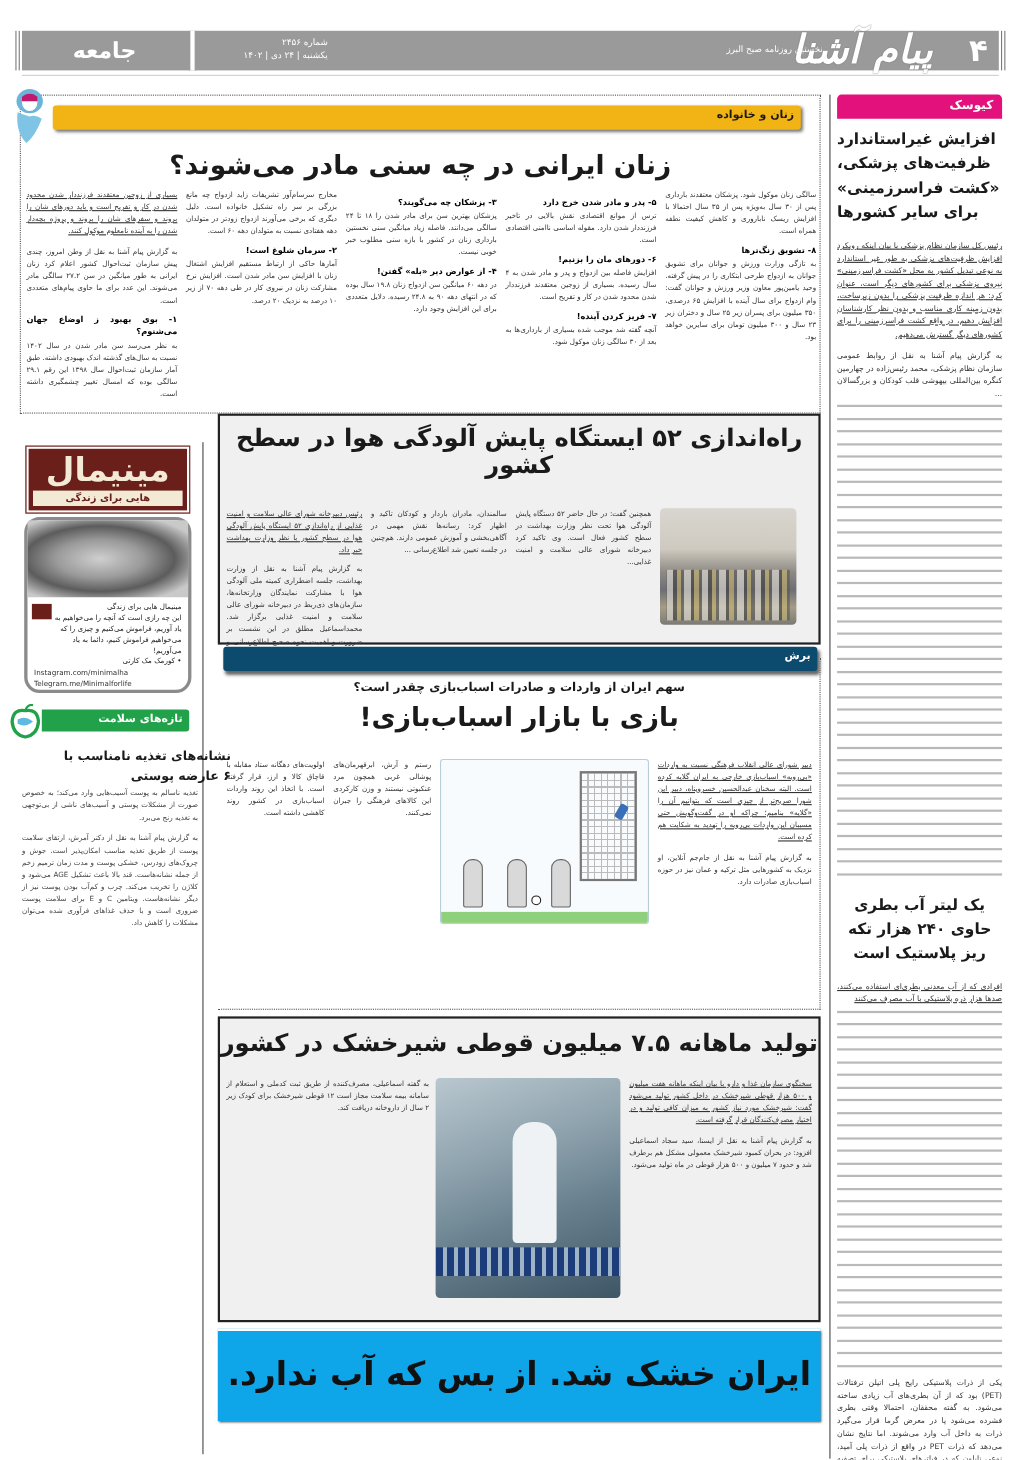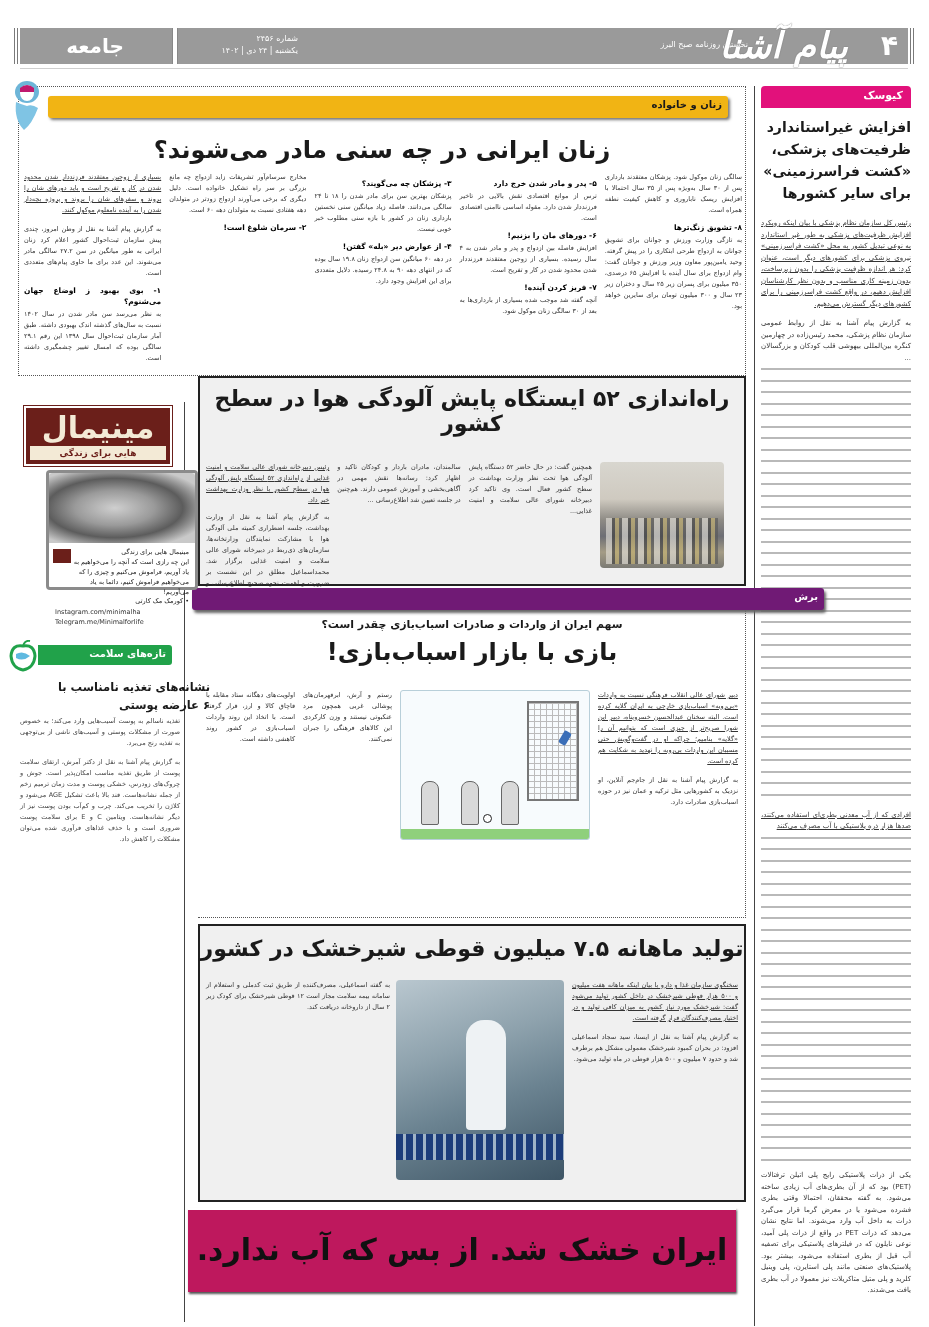--- a/index.html
+++ b/index.html
@@ -16,21 +16,21 @@
   .mh-issue { position: absolute; left: 168px; top: 5px; color: #fff; font-size: 8px; line-height: 12px; direction: rtl; text-align: right; width: 110px; }
   .mh-tagline { position: absolute; right: 160px; top: 12px; color: #fff; font-size: 8px; text-align: center; }
   .mh-logo { position: absolute; right: 60px; top: -4px; font-family: "DejaVu Serif", serif; font-size: 36px; color: #fff; font-style: italic; font-weight: bold; text-shadow: 0 0 1px #555; }
   .mh-pagenum { position: absolute; right: 10px; top: 0; font-size: 28px; font-weight: bold; color: #fff; line-height: 36px; }
   .mh-bottom { position: absolute; top: 68px; left: 20px; width: 888px; height: 1px; background: #cfcfcf; }
 
   
   .rcol { position: absolute; top: 86px; right: 18px; width: 150px; }
   .rcol-vline { position: absolute; top: 86px; left: 754px; width: 1px; height: 1240px; background: #444; }
   .kiosk-tag { background: #e2117b; color: #fff; font-size: 11px; font-weight: bold; padding: 3px 8px; border-radius: 4px 4px 0 0; height: 22px; text-align: right; }
-  .r-headline { text-align: right; font-weight: bold; font-size: 14px; line-height: 22px; margin-top: 8px; }
+  .r-headline { text-align: left; font-weight: bold; font-size: 14px; line-height: 22px; margin-top: 8px; }
   .r-lead { font-size: 7px; line-height: 11.5px; color: #333; margin-top: 14px; text-align: justify; }
   .r-lead u { text-decoration: underline; }
   .r-body { font-size: 7px; line-height: 11.5px; color: #333; text-align: justify; margin-top: 8px; }
   .r-headline2 { text-align: center; font-weight: bold; font-size: 14px; line-height: 22px; margin-top: 16px; }
   .fakelines { margin-top: 4px; }
   .fakelines div { height: 2px; background: #b9b9b9; margin: 0 0 9.5px 0; }
 
   
   .wf-box { position: absolute; left: 18px; top: 86px; width: 728px; height: 290px; border: 1px dotted #555; }
   .wf-band { position: absolute; left: 48px; top: 96px; width: 680px; height: 22px; background: #f1b414; border-radius: 3px; box-shadow: 2px 2px 3px #777; }
@@ -44,21 +44,21 @@
 
   
   .air-box { position: absolute; left: 198px; top: 376px; width: 548px; height: 210px; border: 2px solid #222; background: #f0f0f0; }
   .air-title { position: absolute; left: 198px; top: 386px; width: 548px; text-align: center; font-size: 22px; font-weight: bold; }
   .air-photo { position: absolute; left: 600px; top: 462px; width: 124px; height: 106px; border-radius: 4px;
     background: linear-gradient(to bottom, #d8d6cf 0%, #cfcac0 35%, #8d8a84 55%, #6d6e74 70%, #a49c86 85%, #7b7a74 100%); }
   .air-photo .cars { position:absolute; left:6px; right:6px; bottom:4px; height:46px;
     background: repeating-linear-gradient(90deg, #e6e3dc 0 6px, #3c3c3c 6px 9px, #c7b36e 9px 13px, #555 13px 16px); opacity:0.6; }
 
   
-  .toy-band { position: absolute; left: 192px; top: 588px; width: 632px; height: 22px; background: #701a75; border-radius: 3px; box-shadow: 2px 3px 3px #666; }
+  .toy-band { position: absolute; left: 203px; top: 588px; width: 540px; height: 22px; background: #0c4a6e; border-radius: 3px; box-shadow: 2px 3px 3px #666; }
   .toy-band span { position: absolute; right: 6px; top: 3px; color: #fff; font-size: 10px; font-weight: bold; }
   .toy-box { position: absolute; left: 198px; top: 598px; width: 548px; height: 320px; border-right: 1px dotted #555; border-bottom: 1px dotted #555; }
   .toy-sub { position: absolute; left: 198px; top: 618px; width: 548px; text-align: center; font-size: 11px; font-weight: bold; }
   .toy-title { position: absolute; left: 198px; top: 638px; width: 548px; text-align: center; font-size: 24px; font-weight: bold; }
   .toy-cartoon { position: absolute; left: 400px; top: 690px; width: 190px; height: 150px; background: #f7fbfd; border: 1px solid #b8cfd9; border-radius: 3px; overflow: hidden; }
   .toy-cartoon .grass { position: absolute; left: 0; bottom: 0; width: 100%; height: 10px; background: #8fd07c; }
   .toy-cartoon .goal { position: absolute; right: 10px; top: 10px; width: 52px; height: 100px; border: 2px solid #777;
     background: repeating-linear-gradient(0deg, transparent 0 5px, #bbb 5px 6px), repeating-linear-gradient(90deg, transparent 0 5px, #bbb 5px 6px); }
   .toy-cartoon .kid { position: absolute; bottom: 14px; width: 18px; height: 44px; border-radius: 8px 8px 2px 2px; background: #d9d9d9; border: 1px solid #666; }
   .toy-cartoon .ball { position: absolute; bottom: 16px; width: 9px; height: 9px; border-radius: 50%; background: #fff; border: 1px solid #222; }
@@ -67,28 +67,28 @@
   
   .milk-box { position: absolute; left: 198px; top: 924px; width: 548px; height: 278px; border: 2px solid #222; background: #f0f0f0; }
   .milk-title { position: absolute; left: 198px; top: 936px; width: 548px; text-align: center; font-size: 22px; font-weight: bold; }
   .milk-photo { position: absolute; left: 396px; top: 980px; width: 168px; height: 200px; border-radius: 4px;
     background: linear-gradient(160deg, #b9c7cf 0%, #8ea2ad 35%, #6b8391 60%, #3e5565 100%); overflow: hidden; }
   .milk-photo .worker { position: absolute; left: 70px; top: 40px; width: 40px; height: 110px; background: #eef2f4; border-radius: 18px 18px 4px 4px; }
   .milk-photo .belt { position: absolute; left: 0; bottom: 20px; width: 100%; height: 26px;
     background: repeating-linear-gradient(90deg, #1d3d7a 0 7px, #9fb3c6 7px 10px); }
 
   
-  .yellow-banner { position: absolute; left: 188px; top: 1208px; width: 548px; height: 84px; background: #be185d; border-top: 2px solid #fff; box-shadow: 1px 2px 2px #555; }
+  .yellow-banner { position: absolute; left: 198px; top: 1208px; width: 548px; height: 84px; background: #0ea5e9; border-top: 2px solid #fff; box-shadow: 1px 2px 2px #555; }
   .yellow-banner span { position: absolute; left: 0; width: 100%; top: 22px; text-align: center; font-size: 30px; font-weight: bold; color: #111; }
 
   
   .lc-minimal { position: absolute; left: 24px; top: 406px; width: 148px; height: 60px; background: #6b1f1a; border: 2px solid #fff; outline: 1px solid #6b1f1a; }
   .lc-minimal .big { position: absolute; left: 0; right: 0; top: 2px; text-align: center; font-size: 30px; font-weight: bold; color: #f3ead6; letter-spacing: 1px; line-height: 36px; }
   .lc-minimal .small { position: absolute; left: 4px; right: 4px; top: 38px; height: 14px; background: #f3ead6; color: #6b1f1a; text-align: center; font-size: 9px; font-weight: bold; line-height: 14px; }
-  .lc-card { position: absolute; left: 22px; top: 470px; width: 152px; height: 120px; border: 3px solid #8b8b8b; border-radius: 4px; background: #fff; margin-left: 24px; }
+  .lc-card { position: absolute; left: 22px; top: 470px; width: 152px; height: 160px; border: 3px solid #8b8b8b; border-radius: 14px; background: #fff; }
   .lc-portrait { position: absolute; left: 0; top: 0; width: 146px; height: 70px;
     background: radial-gradient(ellipse at 45% 50%, #cfcfcf 0%, #9a9a9a 35%, #5c5c5c 60%, #c9c9c9 85%); border-radius: 3px 3px 0 0; }
   .lc-mini-logo { position: absolute; left: 4px; top: 76px; width: 18px; height: 14px; background: #6b1f1a; }
   .lc-quote { position: absolute; right: 6px; top: 74px; width: 118px; font-size: 6.5px; line-height: 10px; color: #222; text-align: right; }
   .lc-author { position: absolute; right: 6px; top: 124px; font-size: 6.5px; color: #222; }
   .lc-links { position: absolute; left: 6px; top: 134px; font-size: 6.5px; line-height: 10px; color: #333; direction: ltr; text-align: left; }
 
   .lc-health-band { position: absolute; left: 38px; top: 645px; width: 134px; height: 20px; background: #21a24a; border-radius: 0 3px 3px 0; }
   .lc-health-band span { position: absolute; right: 6px; top: 3px; font-size: 10px; color: #fff; font-weight: bold; }
   .lc-health-icon { position: absolute; left: 8px; top: 640px; width: 30px; height: 32px; }
@@ -155,20 +155,21 @@
       <div></div>
     <div></div>
       <div></div>
       <div></div>
       <div></div>
       <div></div>
       <div></div>
       <div></div>
       <div></div>
   </div>
+  <div class="r-headline2">یک لیتر آب بطری حاوی ۲۴۰ هزار تکه ریز پلاستیک است</div>
   <div class="r-lead"><u>افرادی که از آب معدنی بطری‌ای استفاده می‌کنند، صدها هزار ذره پلاستیکی با آب مصرف می‌کنند</u></div>
   <div class="fakelines">
     <div></div>
       <div></div>
       <div></div>
       <div></div>
       <div></div>
       <div></div>
       <div></div>
       <div></div>
@@ -225,20 +226,21 @@
   </div>
   <div class="col">
     <h4>۳- پزشکان چه می‌گویند؟</h4>
     <div>پزشکان بهترین سن برای مادر شدن را ۱۸ تا ۲۴ سالگی می‌دانند. فاصله زیاد میانگین سنی نخستین بارداری زنان در کشور با بازه سنی مطلوب خبر خوبی نیست.</div>
     <h4>۴- از عوارض دیر «بله» گفتن!</h4>
     <div>در دهه ۶۰ میانگین سن ازدواج زنان ۱۹.۸ سال بوده که در انتهای دهه ۹۰ به ۲۴.۸ رسیده. دلایل متعددی برای این افزایش وجود دارد.</div>
   </div>
   <div class="col">
     <div>مخارج سرسام‌آور تشریفات زاید ازدواج چه مانع بزرگی بر سر راه تشکیل خانواده است. دلیل دیگری که برخی می‌آورند ازدواج زودتر در متولدان دهه هفتادی نسبت به متولدان دهه ۶۰ است.</div>
     <h4>۲- سرمان شلوغ است!</h4>
+    <div>آمارها حاکی از ارتباط مستقیم افزایش اشتغال زنان با افزایش سن مادر شدن است. افزایش نرخ مشارکت زنان در نیروی کار در طی دهه ۷۰ از زیر ۱۰ درصد به نزدیک ۲۰ درصد.</div>
   </div>
   <div class="col">
     <u>بسیاری از زوجین معتقدند فرزنددار شدن محدود شدن در کار و تفریح است و باید دورهای شان را بروند و سفرهای شان را بروند و پروژه بچه‌دار شدن را به آینده نامعلوم موکول کنند.</u>
     <div style="margin-top:8px">به گزارش پیام آشنا به نقل از وطن امروز، چندی پیش سازمان ثبت‌احوال کشور اعلام کرد زنان ایرانی به طور میانگین در سن ۲۷.۲ سالگی مادر می‌شوند. این عدد برای ما حاوی پیام‌های متعددی است.</div>
     <h4>۱- بوی بهبود ز اوضاع جهان می‌شنوم؟</h4>
     <div>به نظر می‌رسد سن مادر شدن در سال ۱۴۰۲ نسبت به سال‌های گذشته اندک بهبودی داشته. طبق آمار سازمان ثبت‌احوال سال ۱۳۹۸ این رقم ۲۹.۱ سالگی بوده که امسال تغییر چشمگیری داشته است.</div>
   </div>
 </div>
 
 <div class="air-box"></div>

